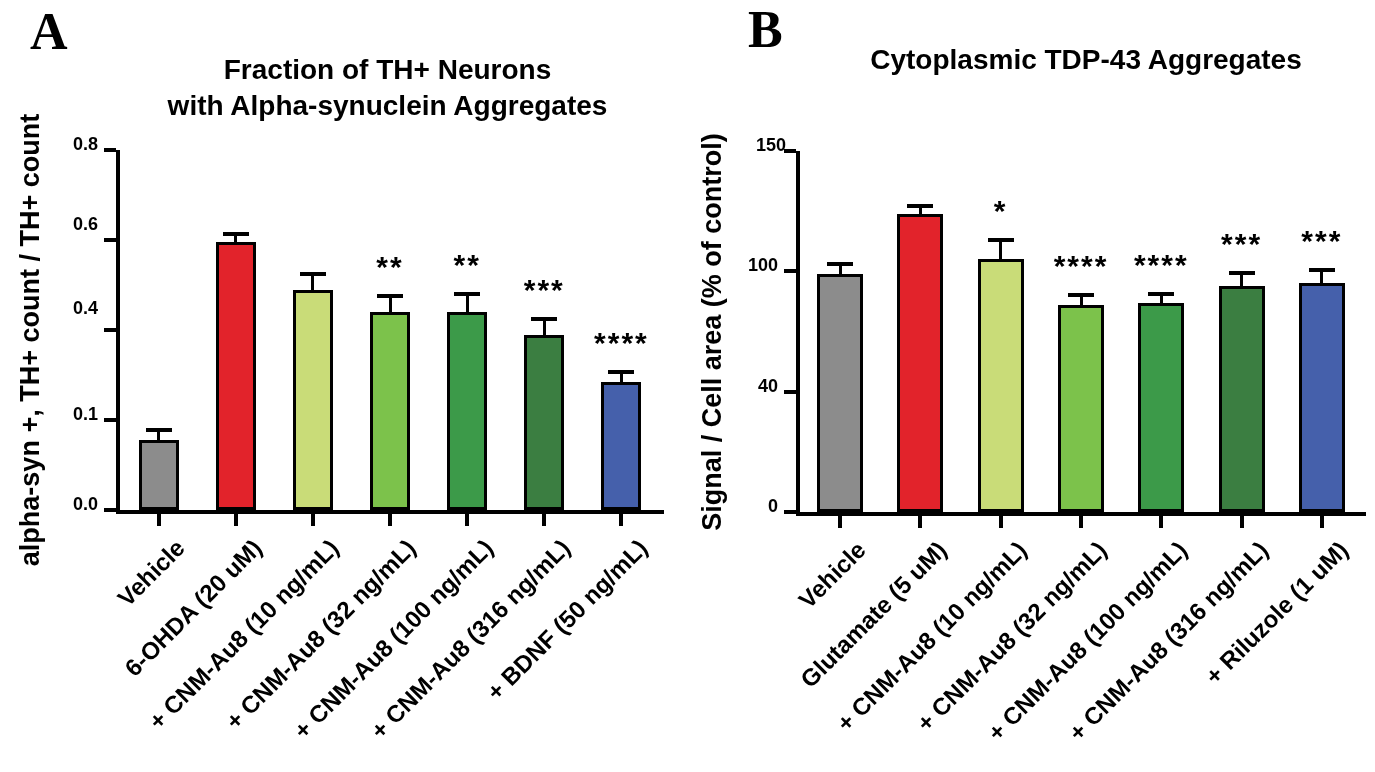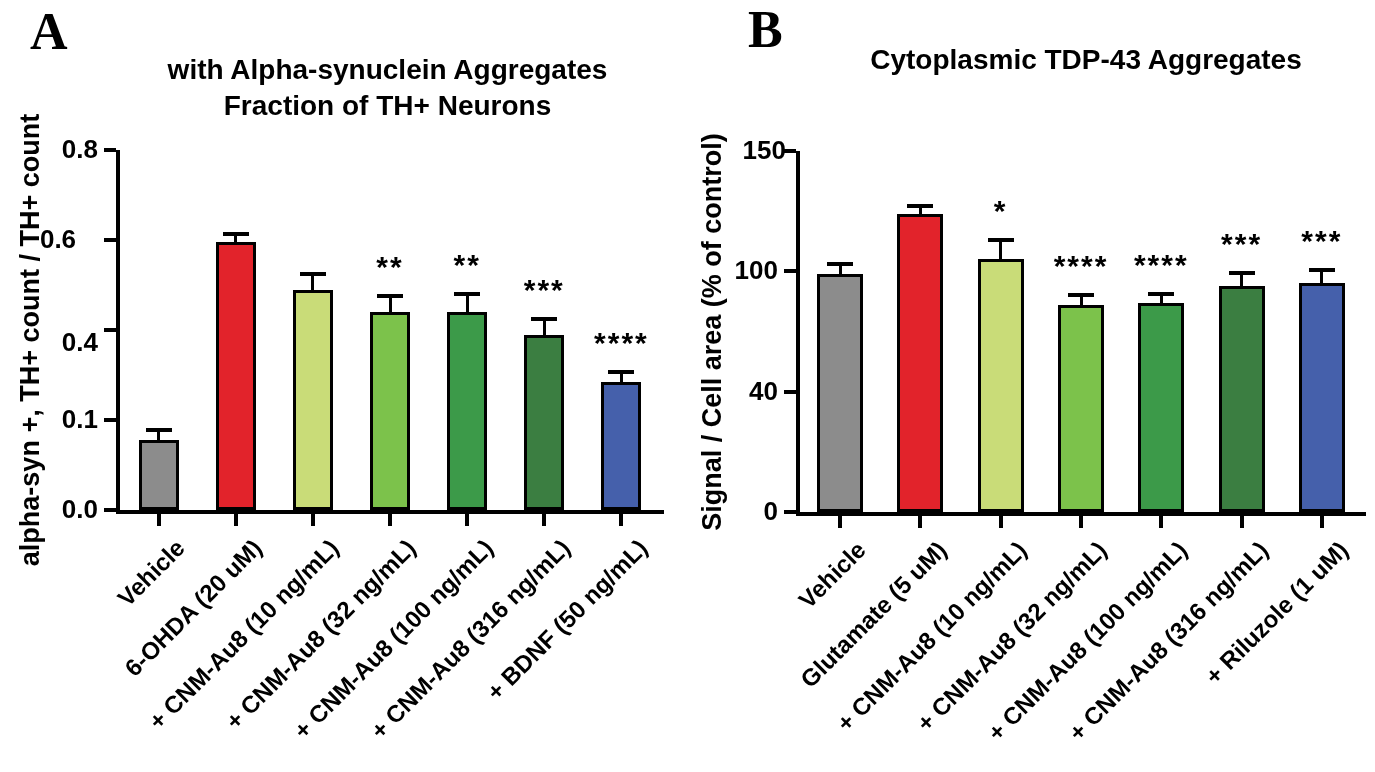--- a/index.html
+++ b/index.html
@@ -11,56 +11,56 @@
   #letterB{left:748px;top:4px;}
   .title{position:absolute;text-align:center;font-weight:700;font-size:28px;line-height:36px;}
   #titleA{left:115px;top:52px;width:545px;}
   #titleB{left:801px;top:42px;width:570px;}
   .ylabel{position:absolute;font-weight:700;font-size:27px;white-space:nowrap;
           transform:translate(-50%,-50%) rotate(-90deg);}
   #ylabelA{left:30px;top:340px;}
   #ylabelB{left:712px;top:332px;}
   .plot{position:absolute;left:0;top:0;width:1375px;height:772px;}
   .blk{background:#000;}
-  .ytl{font-weight:700;font-size:26px;text-align:right;line-height:1.1;}
+  .ytl{font-weight:700;font-size:18px;text-align:right;line-height:1.1;}
   .xtl{font-weight:700;font-size:24px;white-space:nowrap;transform-origin:100% 0;
        transform:rotate(-45deg);text-align:right;}
   .bar{border:3px solid #000;box-sizing:border-box;}
   .star{font-weight:700;font-size:30px;text-align:center;letter-spacing:2px;line-height:1;}
 </style>
 </head>
 <body>
 
 <div class="canvas">
 
   <div class="letter" id="letterA">A</div>
   <div class="letter" id="letterB">B</div>
 
   <div class="title" id="titleA">
+    <div>Fraction of TH+ Neurons</div>
     <div>with Alpha-synuclein Aggregates</div>
-    <div>Fraction of TH+ Neurons</div>
   </div>
   <div class="title" id="titleB">
     <div>Cytoplasmic TDP-43 Aggregates</div>
   </div>
 
   <div class="ylabel" id="ylabelA">alpha-syn +, TH+ count / TH+ count</div>
   <div class="ylabel" id="ylabelB">Signal / Cell area (% of control)</div>
 
   <div class="plot" id="plotA">
       <div class="abs blk" style="left: 116px; top: 150px; width: 4px; height: 364px;"></div>
       <div class="abs blk" style="left: 116px; top: 510px; width: 548px; height: 4px;"></div>
       <div class="abs blk" style="left: 104px; top: 508px; width: 12px; height: 4px;"></div>
       <div class="abs ytl" style="left: 18px; top: 495px; width: 80px;">0.0</div>
       <div class="abs blk" style="left: 104px; top: 418px; width: 12px; height: 4px;"></div>
       <div class="abs ytl" style="left: 18px; top: 405px; width: 80px;">0.1</div>
       <div class="abs blk" style="left: 104px; top: 328px; width: 12px; height: 4px;"></div>
-      <div class="abs ytl" style="left: 18px; top: 328px; width: 80px;">0.4</div>
+      <div class="abs ytl" style="left: 18px; top: 299px; width: 80px;">0.4</div>
       <div class="abs blk" style="left: 104px; top: 238px; width: 12px; height: 4px;"></div>
-      <div class="abs ytl" style="left: 18px; top: 225px; width: 80px; text-align: center;">0.6</div>
+      <div class="abs ytl" style="left: 18px; top: 215px; width: 80px;">0.6</div>
       <div class="abs blk" style="left: 104px; top: 148px; width: 12px; height: 4px;"></div>
       <div class="abs ytl" style="left: 18px; top: 135px; width: 80px;">0.8</div>
       <div class="abs bar" style="left: 138.571px; top: 440.25px; width: 40px; height: 69.75px; background: rgb(140, 140, 140);"></div>
       <div class="abs blk" style="left: 157.071px; top: 430.35px; width: 3px; height: 9.9px;"></div>
       <div class="abs blk" style="left: 145.571px; top: 428.35px; width: 26px; height: 4px;"></div>
       <div class="abs blk" style="left: 156.571px; top: 514px; width: 4px; height: 12px;"></div>
       <div class="abs xtl" style="right: 1204.43px; top: 534px;">Vehicle</div>
       <div class="abs bar" style="left: 215.714px; top: 242.25px; width: 40px; height: 267.75px; background: rgb(226, 35, 43);"></div>
       <div class="abs blk" style="left: 234.214px; top: 234.15px; width: 3px; height: 8.1px;"></div>
       <div class="abs blk" style="left: 222.714px; top: 232.15px; width: 26px; height: 4px;"></div>

